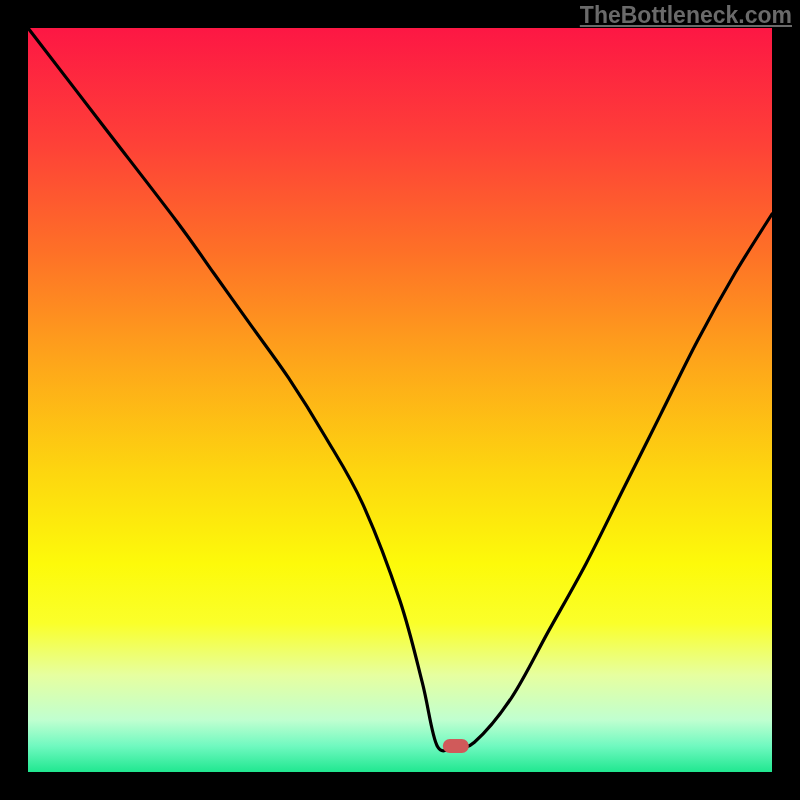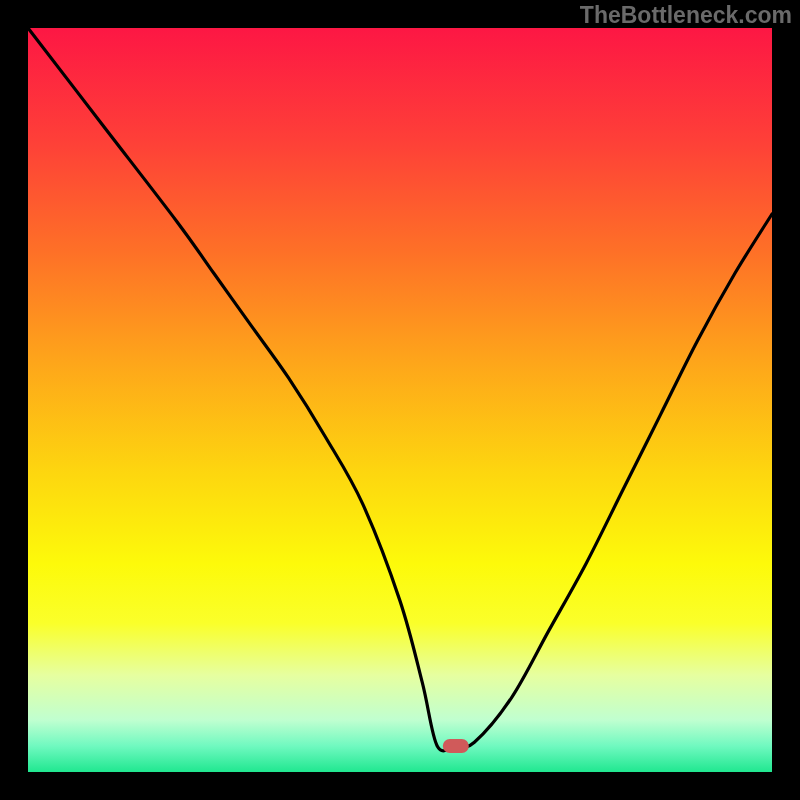--- a/index.html
+++ b/index.html
@@ -18,20 +18,21 @@
   }
   .watermark {
     position: absolute;
     top: 2px;
     right: 8px;
     z-index: 10;
     font-size: 23px;
     font-weight: bold;
     color: #6a6a6a;
     letter-spacing: 0px;
+    text-decoration: underline;
   }
   svg {
     display: block;
   }
 </style>
 </head>
 <body>
 
 <div class="container">
   <div class="watermark">TheBottleneck.com</div>

